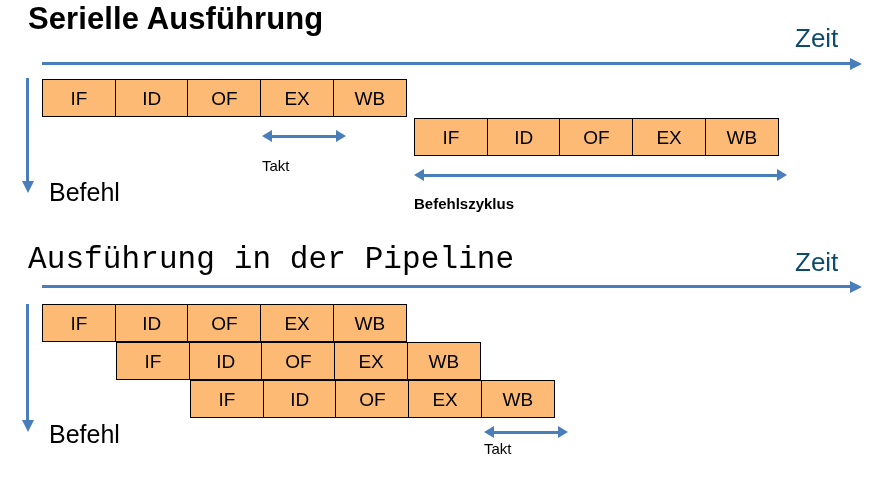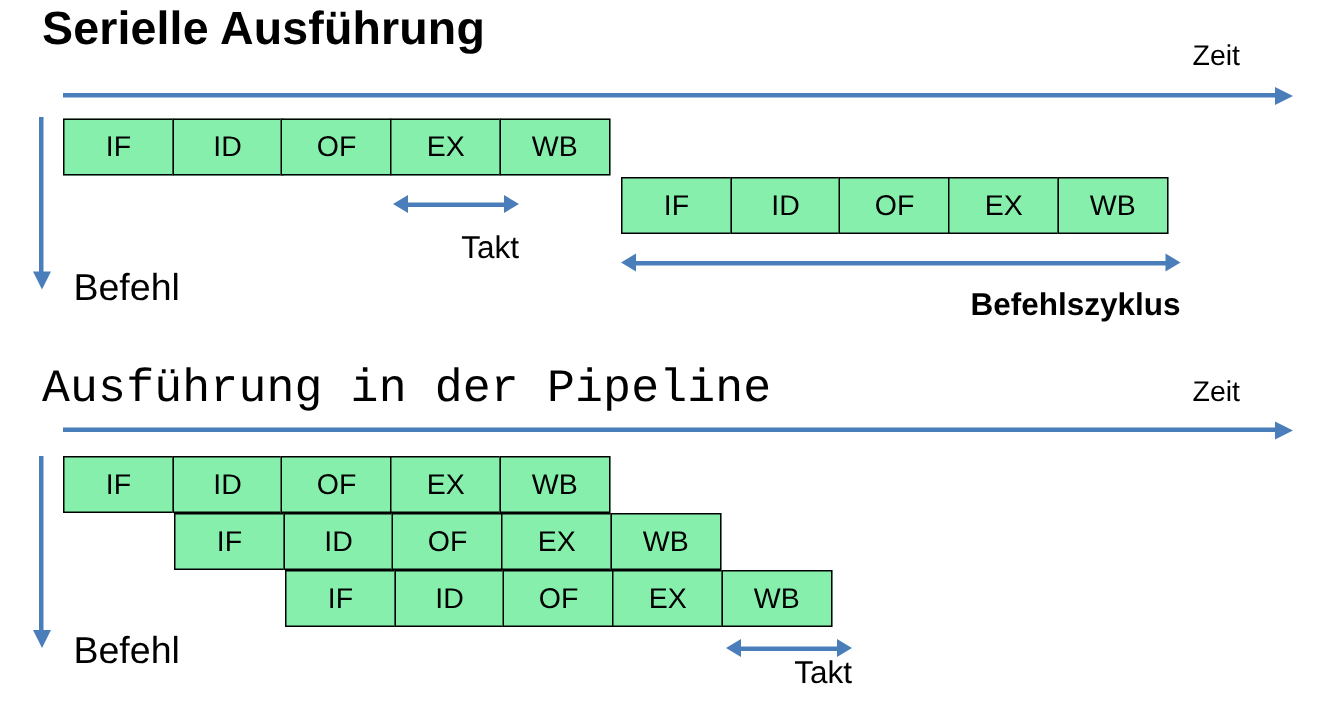--- a/index.html
+++ b/index.html
@@ -27,23 +27,23 @@
   }
   .axis-head {
     position: absolute;
     width: 0; height: 0;
     border-top: 6px solid transparent;
     border-bottom: 6px solid transparent;
     border-left: 12px solid #4a7ebb;
   }
   .axis-label {
     position: absolute;
-    font-size: 19px;
+    font-size: 26px;
     line-height: 22px;
-    color: #000000;
+    color: #0c4a6e;
     white-space: nowrap;
   }
 
   
   .vaxis-line {
     position: absolute;
     width: 3px;
     background: #4a7ebb;
   }
   .vaxis-head {
@@ -59,21 +59,21 @@
     line-height: 22px;
     color: #000000;
     white-space: nowrap;
   }
 
   
   .stage-row { position: absolute; display: flex; }
   .stage-box {
     width: 74px;
     height: 38px;
-    background: #86efac;
+    background: #fdba74;
     border: 1.3px solid #000000;
     margin-left: -1.3px;
     display: flex;
     align-items: center;
     justify-content: center;
     font-size: 19px;
     color: #000000;
     line-height: 1;
   }
   .stage-box:first-child { margin-left: 0; }
@@ -91,25 +91,25 @@
     top: 0;
     width: 0; height: 0;
     border-top: 6px solid transparent;
     border-bottom: 6px solid transparent;
   }
   .measure .head-l { left: 0; border-right: 10px solid #4a7ebb; }
   .measure .head-r { right: 0; border-left: 10px solid #4a7ebb; }
 
   .measure-label {
     position: absolute;
-    font-size: 21px;
+    font-size: 15px;
     line-height: 22px;
     color: #000000;
     white-space: nowrap;
-    text-align: right;
+    text-align: left;
   }
 </style>
 </head>
 <body>
 
 <div id="slide">
 
   <div class="section-title" style="left:28px; top:2px;font-weight:bold;">Serielle Ausführung</div>
 
   <div class="axis-line" style="left:42px; top:62px; width:810px;"></div>

